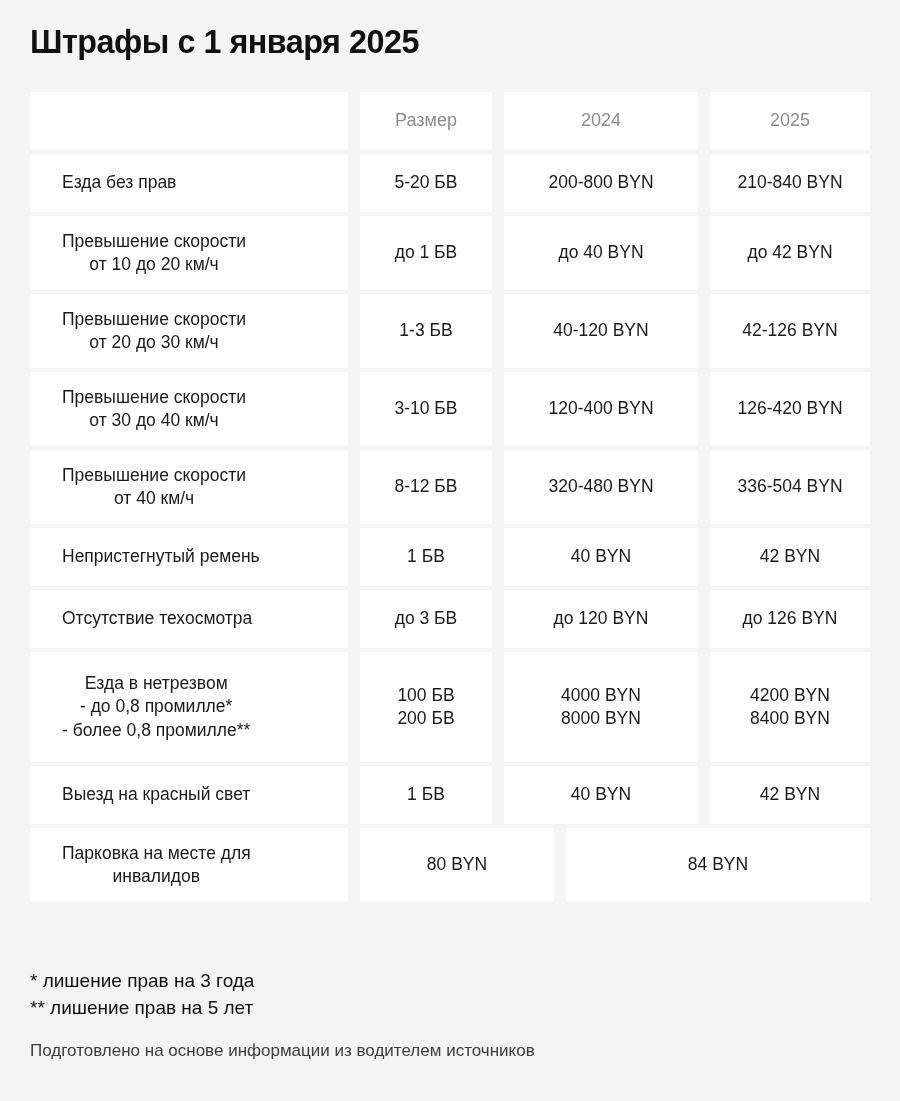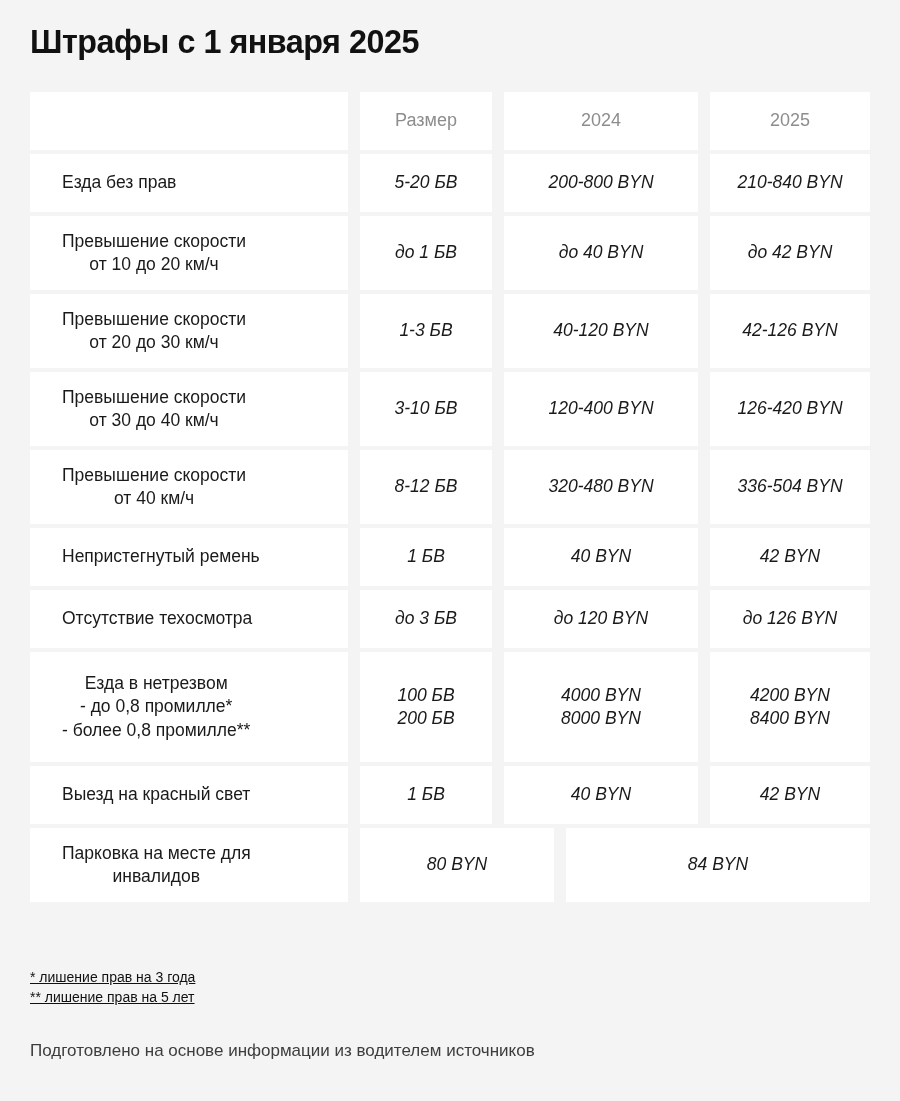--- a/index.html
+++ b/index.html
@@ -98,32 +98,31 @@
   .h-md { height: 74px; } 
   .h-lg { height: 110px; }
 
   .multiline {
     white-space: pre-line;
   }
 
   .c-name .multiline { text-align: center; }
   .c-size .multiline,
   .c-y1 .multiline,
-  .c-y2 .multiline { text-align: right; font-style: italic; }
+  .c-y2 .multiline { text-align: right; }
 
   
   .footnotes {
     position: absolute;
     left: 30px;
     top: 968px;
-    font-size: 14px;
+    font-size: 19px;
     line-height: 1.42;
     color: #111111;
     white-space: pre-line;
-    text-decoration: underline;
   }
   .source {
     position: absolute;
     left: 30px;
     top: 1041px;
     font-size: 17px;
     color: #3d3d3d;
   }
 </style>
 </head>

